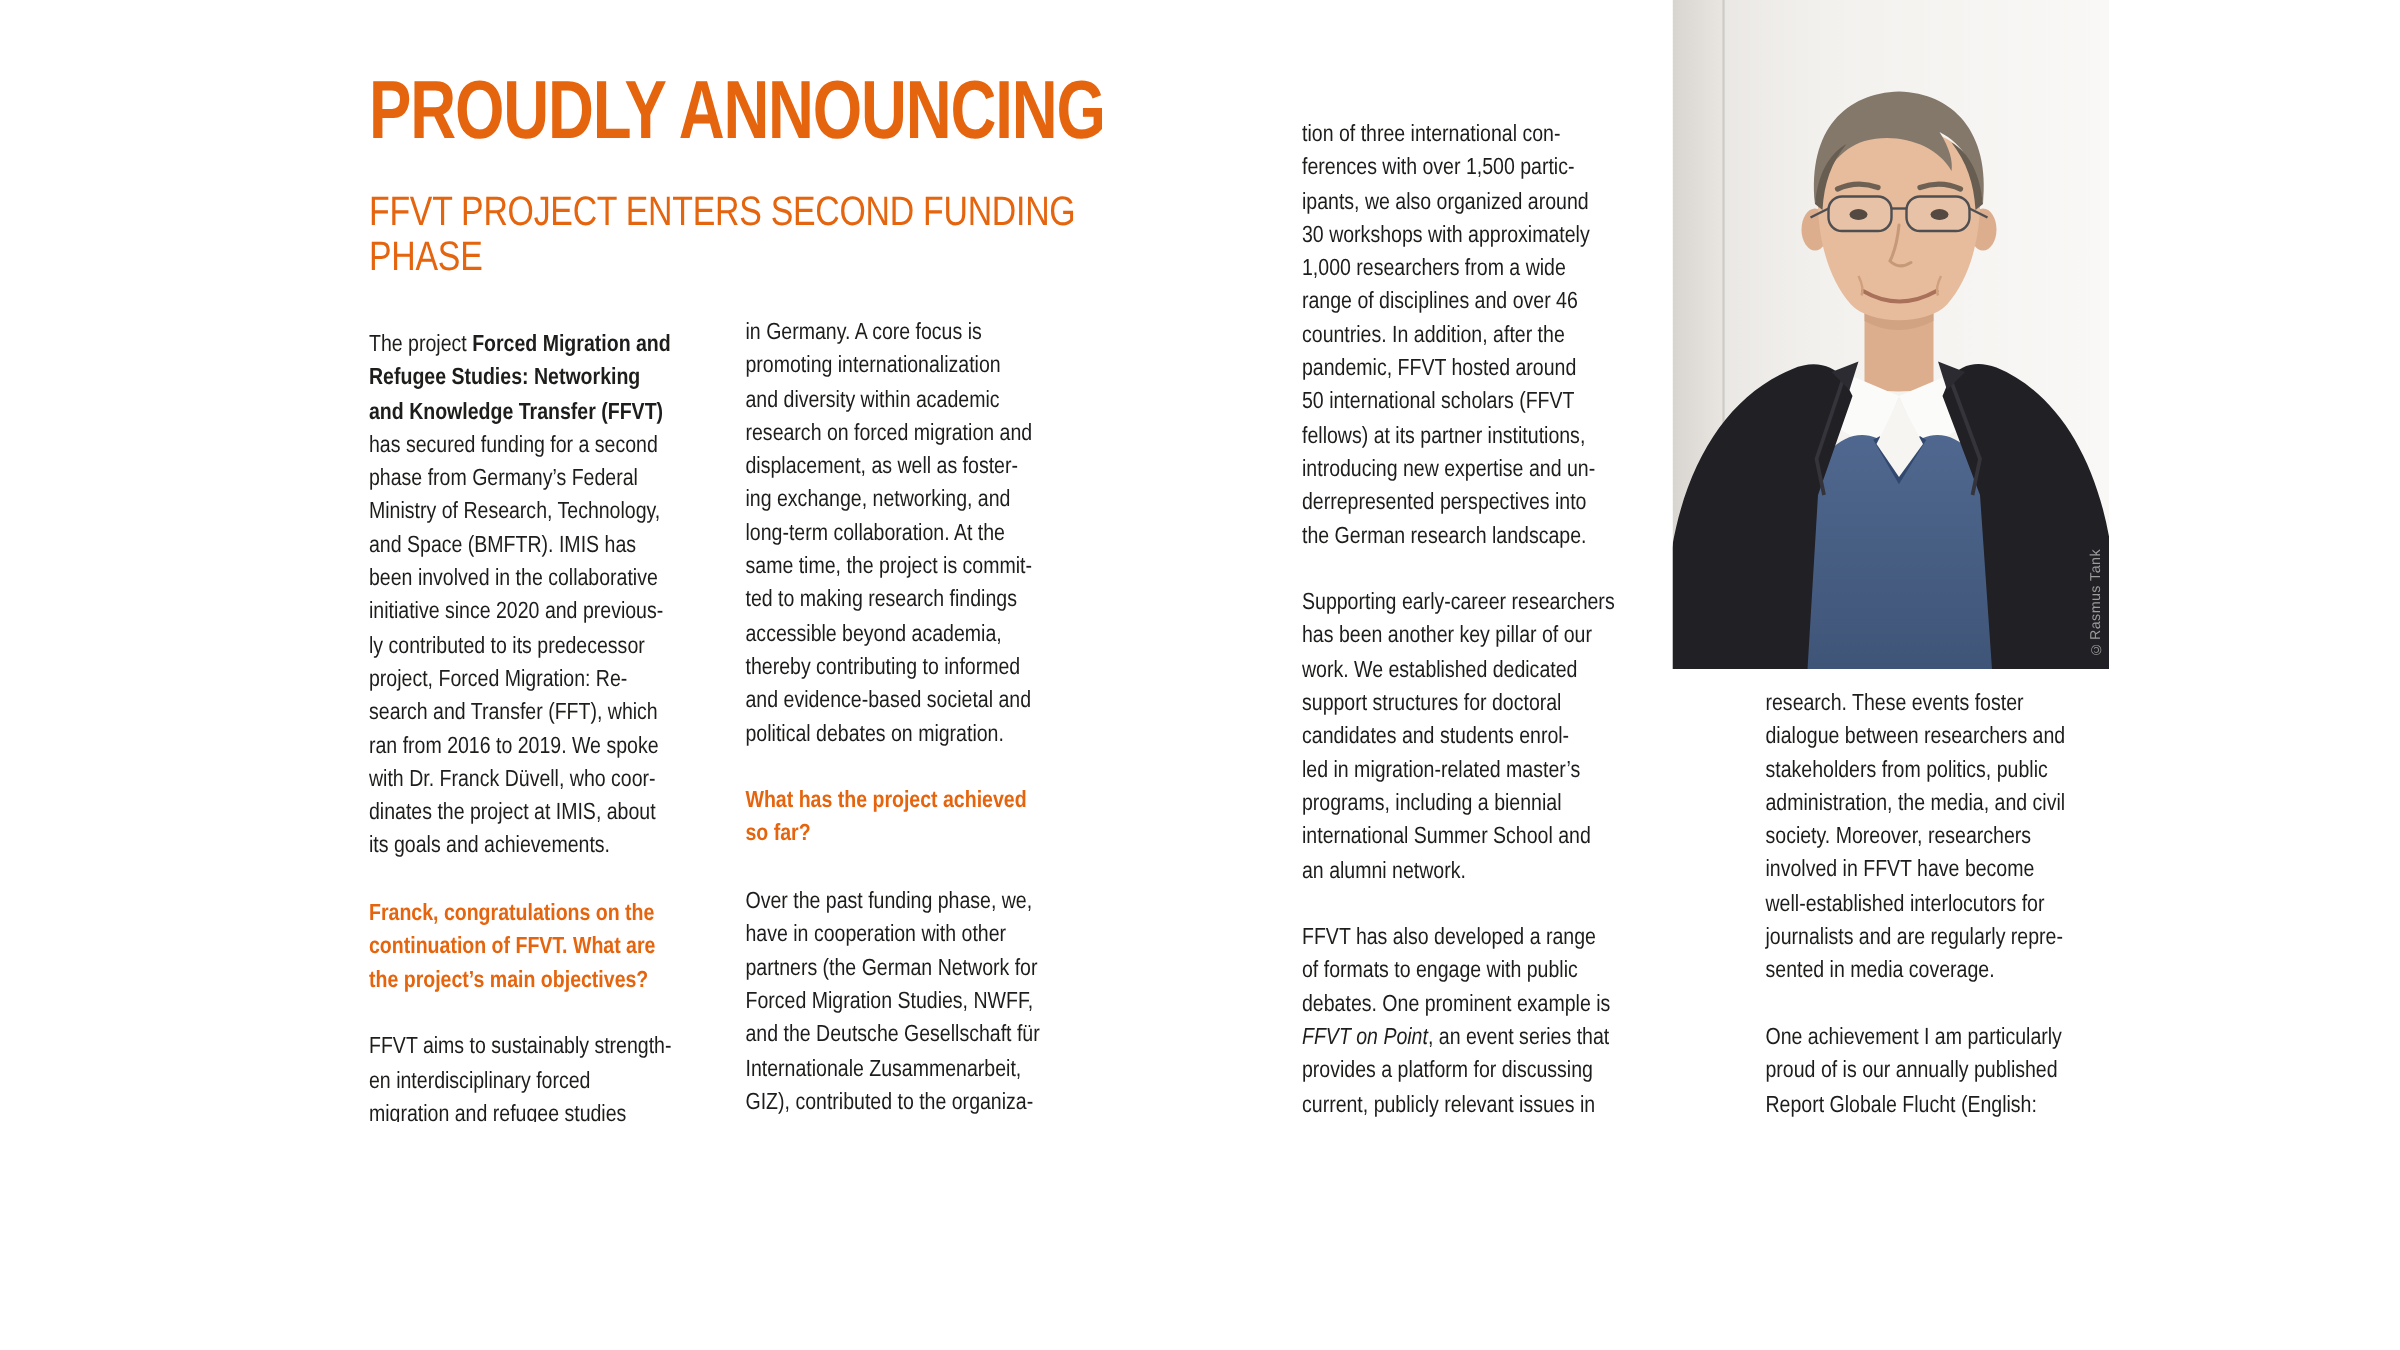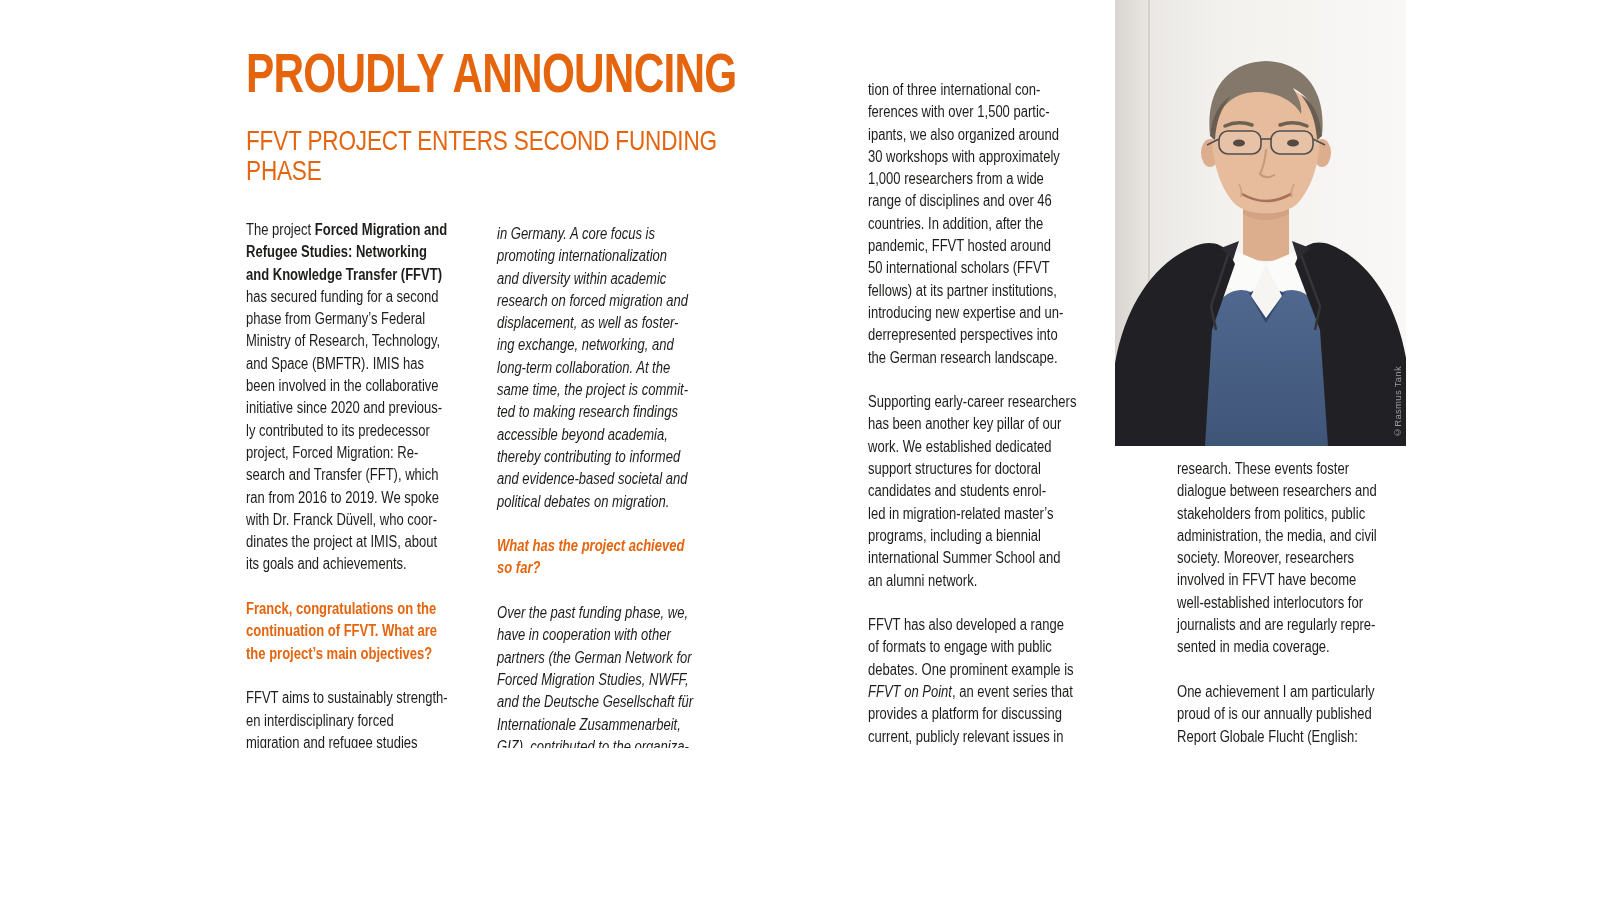--- a/index.html
+++ b/index.html
@@ -14,21 +14,21 @@
     transform:scaleX(0.77);transform-origin:0 0;
   }
   .subtitle{
     position:absolute;left:246px;top:126px;
     font-size:27.5px;font-weight:400;line-height:30px;letter-spacing:-0.2px;
     color:var(--accent);white-space:pre-line;
     transform:scaleX(0.82);transform-origin:0 0;
   }
   .col{position:absolute;width:256px;}
   .col-1{left:246px;top:219px;}
-  .col-2{left:497px;top:223px;font-style:italic;}
+  .col-2{left:497px;top:211px;}
   .col-3{left:868px;top:55px;margin-top:24px;}
   .col-4{left:1177px;top:458px;}
   .condense{transform:scaleX(0.835);transform-origin:0 0;}
   .tline{white-space:nowrap;height:22.3px;line-height:22.3px;font-size:15.6px;}
   .para + .para{margin-top:22.3px;}
   .question .tline{color:var(--accent);font-weight:700;}
   .bold{font-weight:700;}
   .ital{font-style:italic;}
   .pagenum{
     position:absolute;top:816px;font-size:15px;font-weight:400;color:#c2410c;

